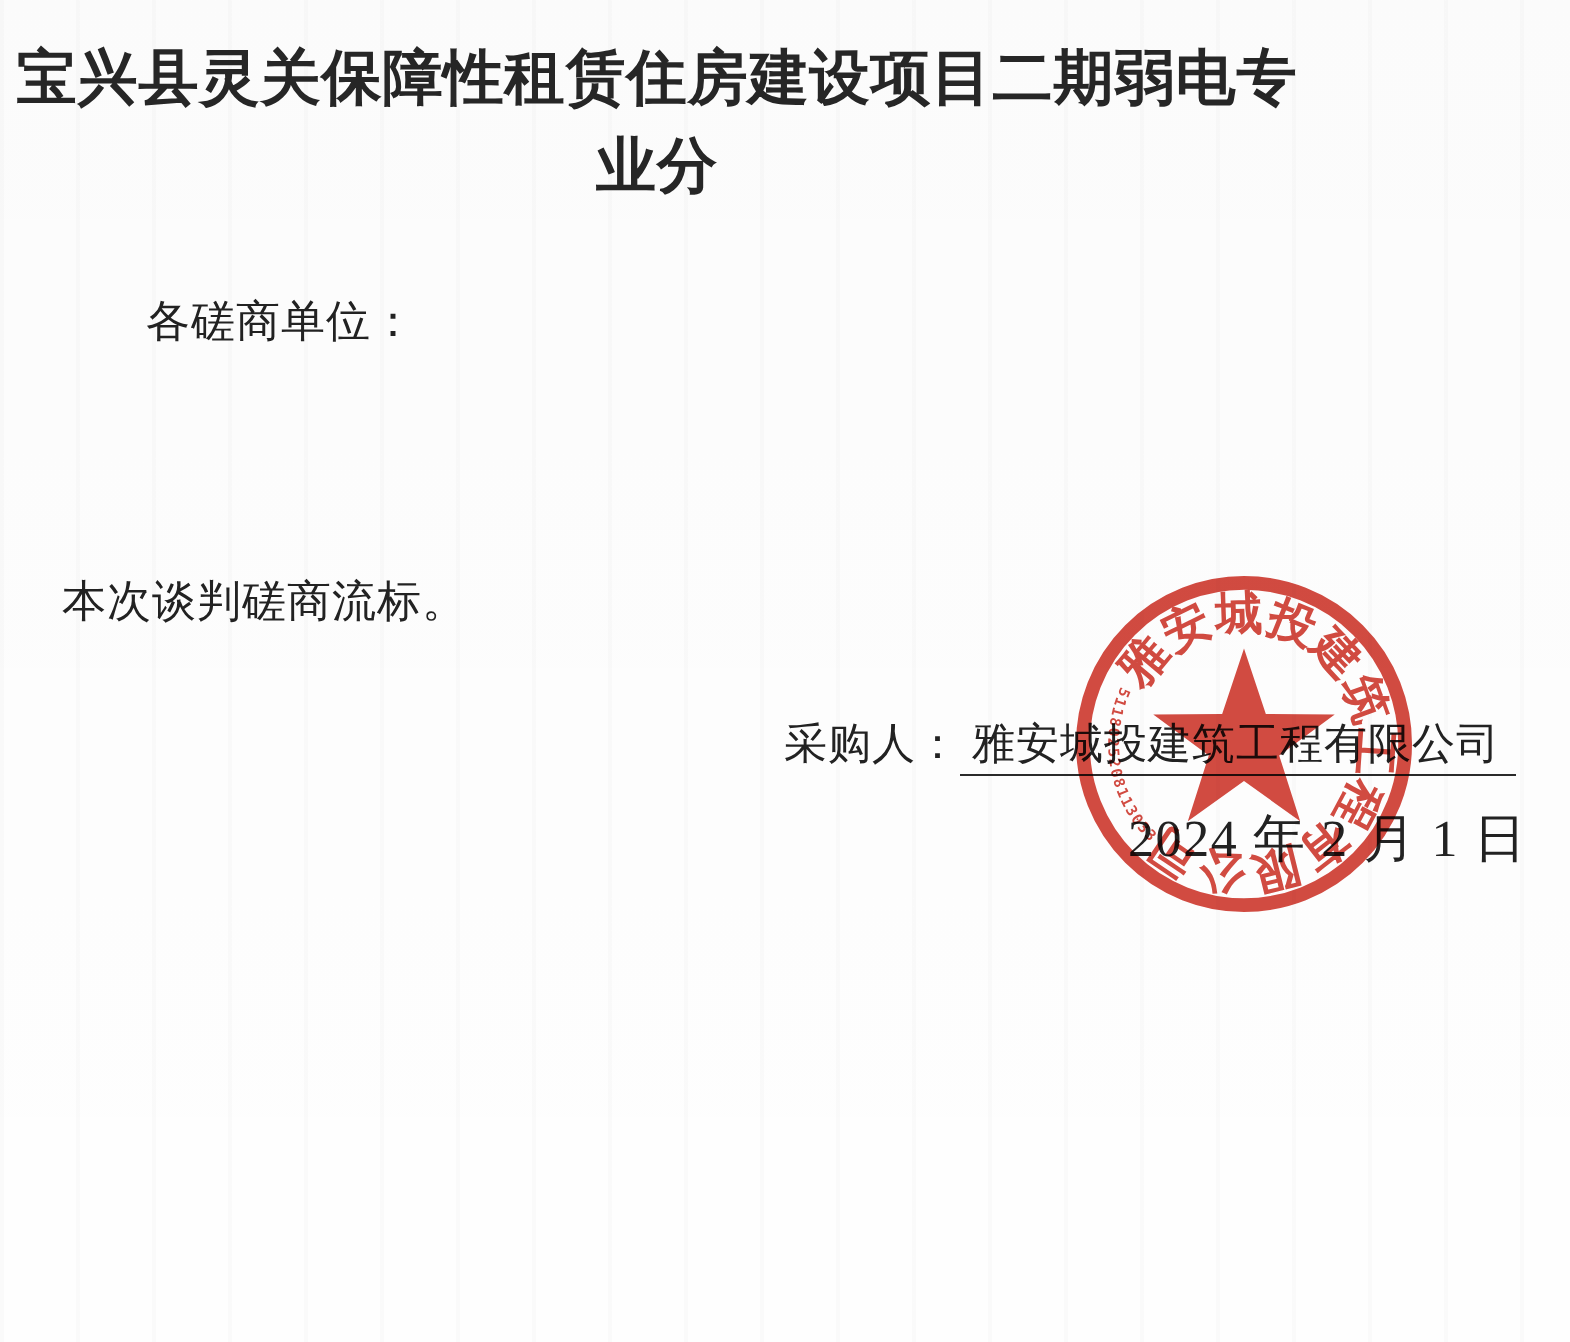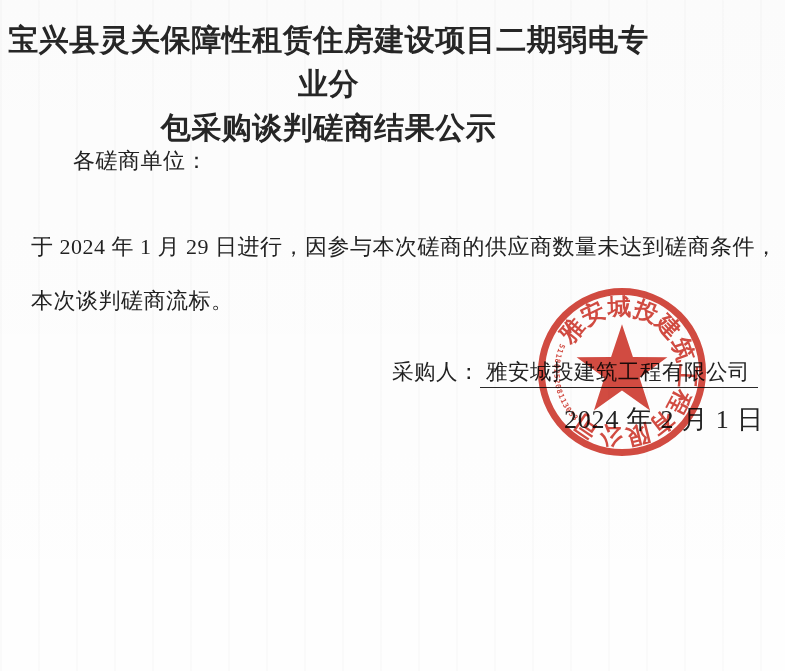--- a/index.html
+++ b/index.html
@@ -69,26 +69,24 @@
     font-weight: 700;
   }
 </style>
 </head>
 <body>
 
 <div class="page">
 
   <div class="doc-title">
     <div>宝兴县灵关保障性租赁住房建设项目二期弱电专业分</div>
-    <div>包采购谈判磋商结果公示</div>
   </div>
 
   <div class="text-line salutation">各磋商单位：</div>
 
-  <div class="text-line para-2">于 2024 年 1 月 29 日进行，因参与本次磋商的供应商数量未达到磋商条件，</div>
   <div class="text-line para-3">本次谈判磋商流标。</div>
 
   <div class="text-line sig-line">
     <span>采购人：</span><span class="purchaser-name">雅安城投建筑工程有限公司</span>
   </div>
 
   <div class="text-line date-line">2024 年 2 月 1 日</div>
 
   <div class="seal">
     <svg viewBox="0 0 200 200" xmlns="http://www.w3.org/2000/svg">

